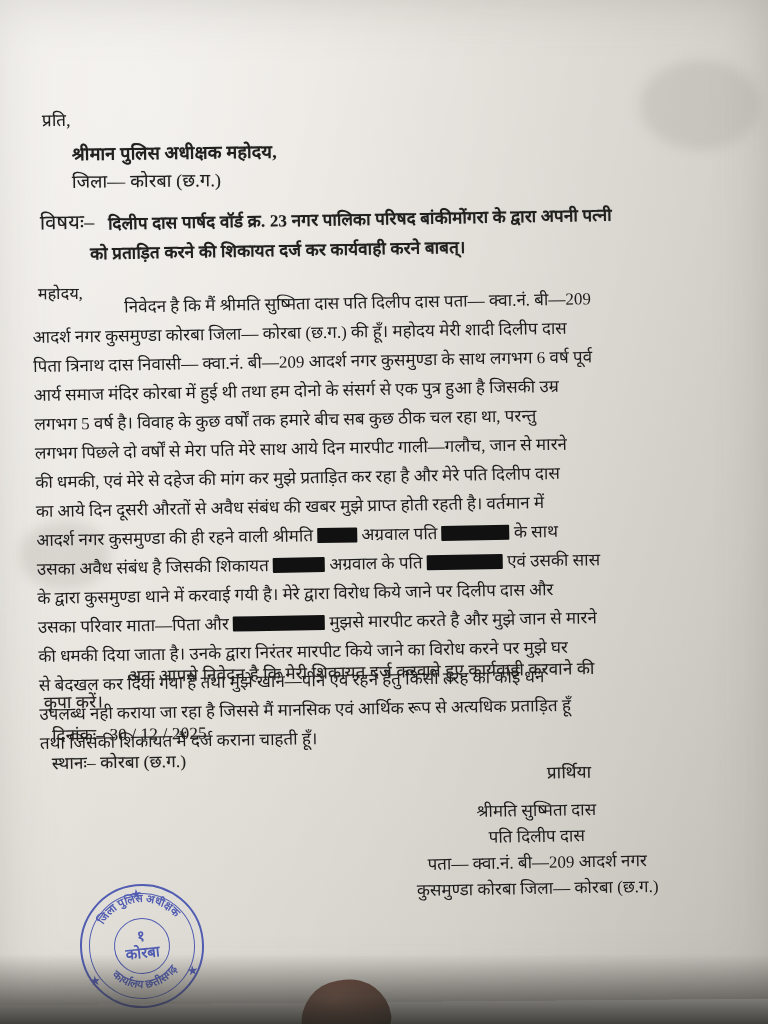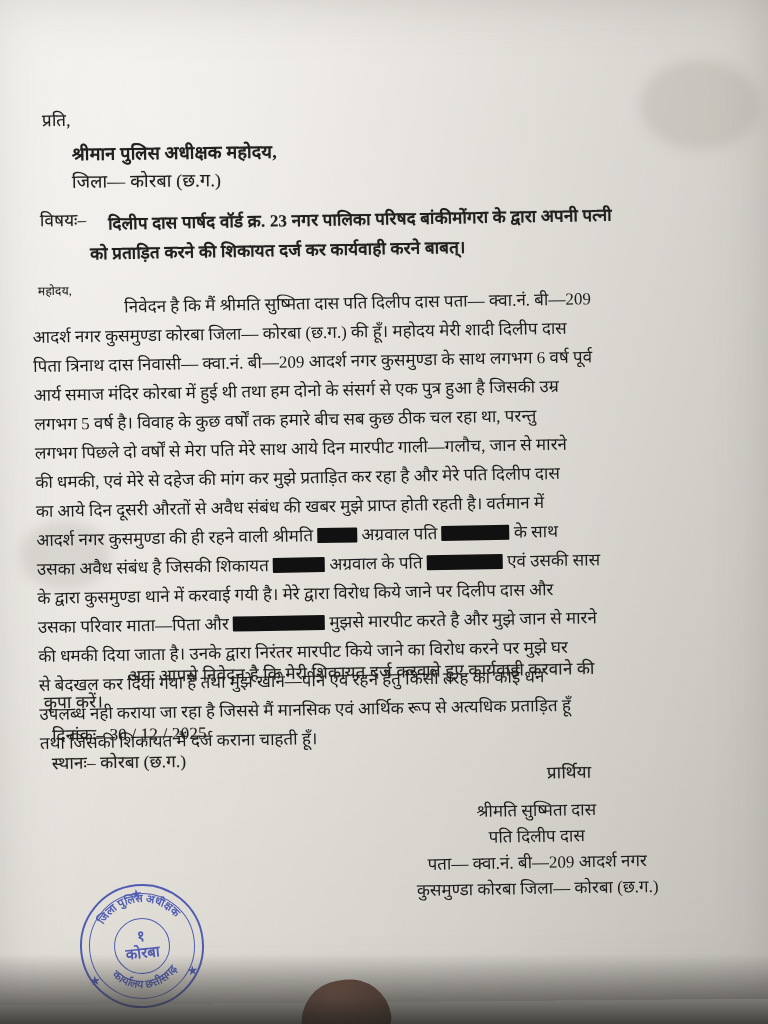--- a/index.html
+++ b/index.html
@@ -69,25 +69,25 @@
     font-family: "Liberation Serif", "DejaVu Serif", serif;
     color: #20201e;
     letter-spacing: 0.2px;
     text-shadow: 0 0 1px rgba(0,0,0,0.25);
   }
 
   .l-prati      { left: 42px;  top: 108px;  font-size: 17px; transform: rotate(-0.6deg); }
   .l-to1        { left: 72px;  top: 140px;  font-size: 18px; font-weight: bold; transform: rotate(-0.7deg); }
   .l-to2        { left: 72px;  top: 168px;  font-size: 18px; transform: rotate(-0.7deg); }
 
-  .l-sub-label  { left: 40px;  top: 208px;  font-size: 17px; transform: rotate(-0.8deg); }
+  .l-sub-label  { left: 40px;  top: 208px;  font-size: 20px; transform: rotate(-0.8deg); }
   .l-sub1       { left: 108px; top: 206px;  font-size: 17px; font-weight: bold; transform: rotate(-1deg); width: 620px;}
   .l-sub2       { left: 90px;  top: 236px;  font-size: 17px; font-weight: bold; transform: rotate(-1deg); width: 620px;}
 
-  .l-mahoday    { left: 38px;  top: 282px;  font-size: 12px; transform: rotate(-0.8deg); }
+  .l-mahoday    { left: 38px;  top: 282px;  font-size: 16px; transform: rotate(-0.8deg); }
 
   .body-block {
     position: absolute;
     left: 36px;
     top: 288px;
     width: 692px;
     transform: rotate(-1deg);
   }
   .body-block .ln {
     font-size: 17px;

